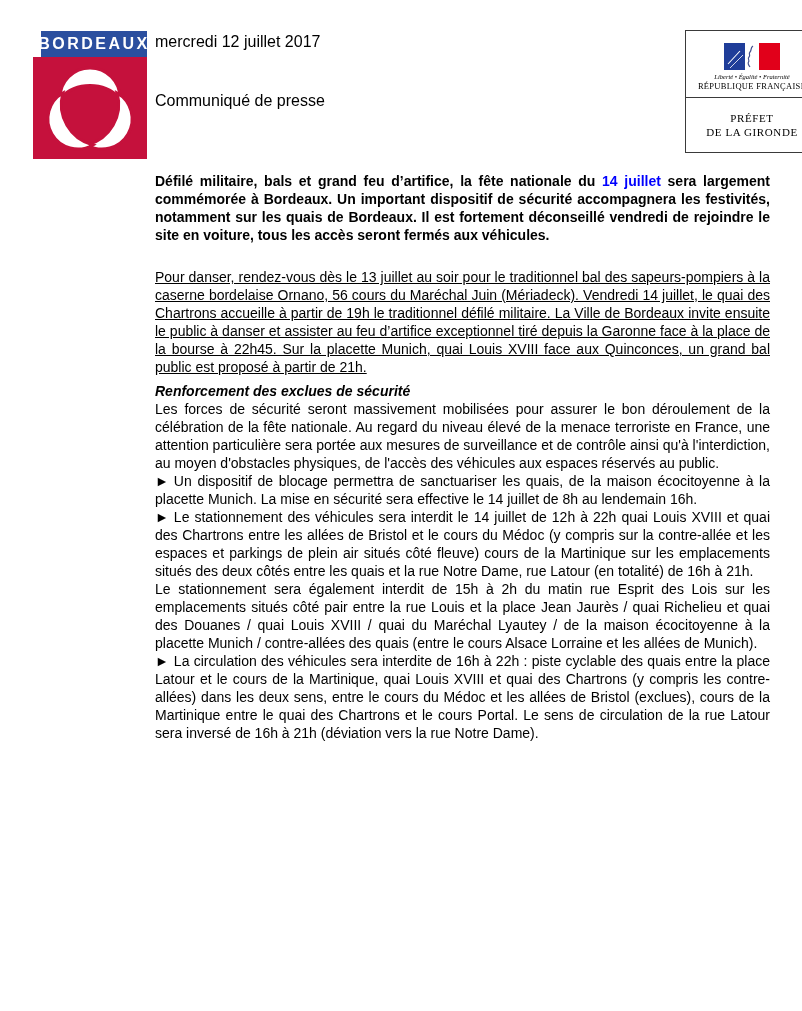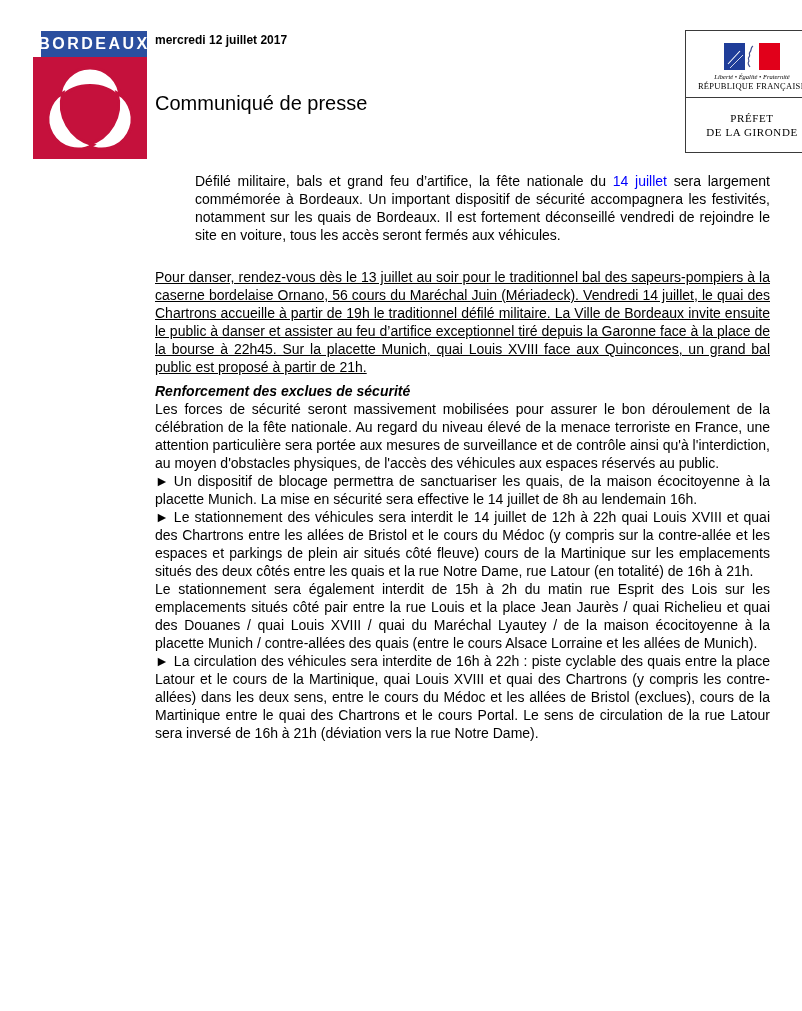--- a/index.html
+++ b/index.html
@@ -7,41 +7,41 @@
     position:relative;width:802px;height:1011px;background:#ffffff;
     font-family:"Liberation Sans", sans-serif;color:#000;overflow:hidden;
   }
   
   .logo{position:absolute;left:33px;top:31px;width:114px;}
   .logo-banner{
     height:26px;background:#2B4F9F;color:#fff;font-weight:bold;
     font-size:16px;letter-spacing:2.5px;display:flex;align-items:center;justify-content:center;margin-left:8px;
   }
   .logo-square{height:102px;background:#C5113C;line-height:0;}
-  .date{position:absolute;left:155px;top:33px;font-size:12px;font-weight:bold;}
-  .doc-type{position:absolute;left:155px;top:92px;font-size:20px;}
+  .date{position:absolute;left:155px;top:33px;font-size:16px;}
+  .doc-type{position:absolute;left:155px;top:92px;font-size:16px;}
   .prefet{
     position:absolute;left:637px;top:30px;width:134px;
     border:1px solid #3a3a3a;background:#fff;box-sizing:border-box;text-align:center;margin-left:48px;
   }
   .prefet-top{padding:12px 4px 6px 4px;}
   .prefet-top svg{display:block;margin:0 auto;}
   .motto{font-family:"Liberation Serif", serif;font-style:italic;font-size:6.5px;margin-top:3px;white-space:nowrap;}
   .republic{font-family:"Liberation Serif", serif;font-size:8.5px;letter-spacing:0.3px;margin-top:1px;white-space:nowrap;}
   .prefet-bottom{
     border-top:1px solid #3a3a3a;padding:13px 2px;
     font-family:"Liberation Serif", serif;font-size:11px;letter-spacing:0.6px;line-height:14px;
   }
   
   .article{position:absolute;left:155px;top:172px;width:615px;}
   h1.title{
     font-size:21px;font-style:italic;font-weight:bold;margin:0 0 21px 0;line-height:26px;
   }
   .article p{margin:0;font-size:14px;line-height:18px;text-align:justify;}
-  p.lead{font-weight:normal;margin-bottom:24px;margin-left:40px;}
+  p.lead{font-weight:bold;margin-bottom:24px;}
   p.mb{margin-bottom:6px;text-decoration:underline;}
   h2.section{font-size:14px;font-style:italic;font-weight:bold;margin:0;line-height:18px;}
   .link{color:#0000FE;text-decoration:none;cursor:pointer;}
   .marker{padding-right:5px;}
 </style>
 </head>
 <body>
 
 <div class="page">
 

